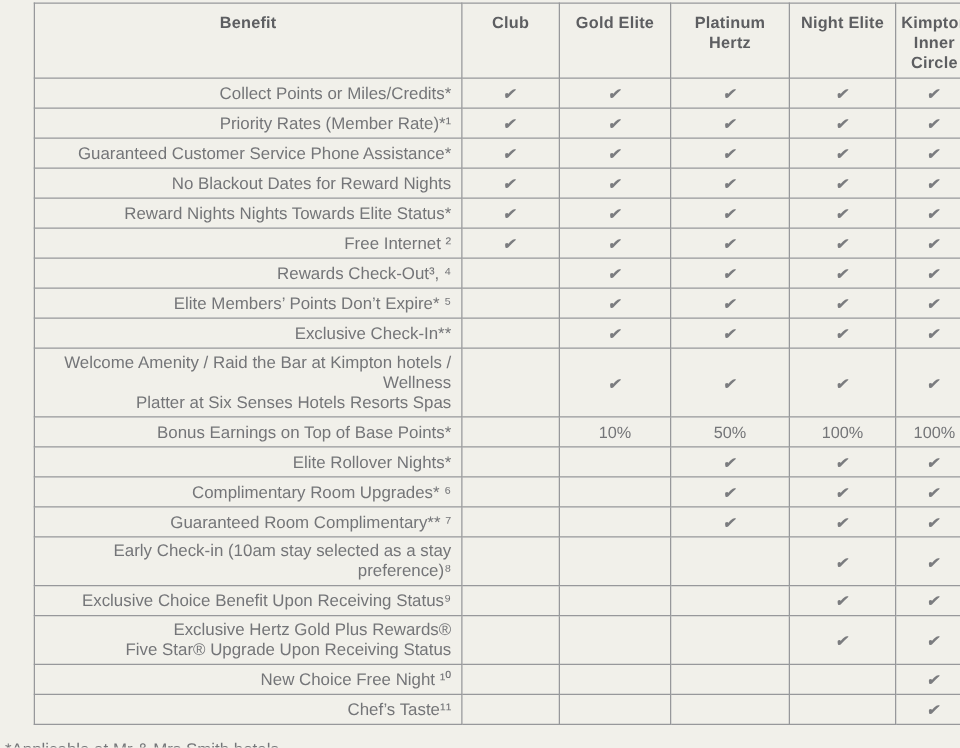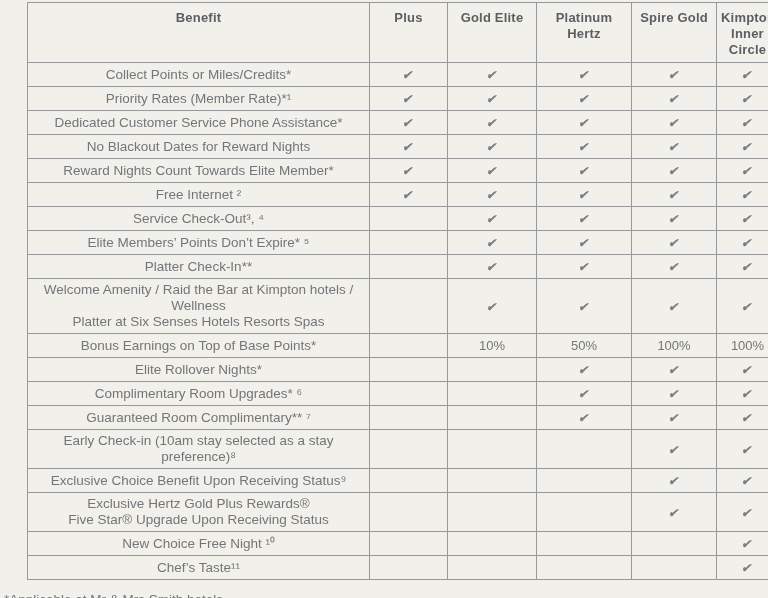--- a/index.html
+++ b/index.html
@@ -33,21 +33,21 @@
     vertical-align: top;
     text-align: center;
     padding: 7px 4px 4px 4px;
     height: 44px;
     line-height: 16px;
     letter-spacing: 0.2px;
   }
   td.benefit-cell {
     font-size: 13.5px;
     color: #747578;
-    text-align: center;
+    text-align: right;
     vertical-align: middle;
     padding: 3px 8px;
     line-height: 16px;
     height: 17px;
     white-space: pre-line;
   }
   td.value-cell {
     text-align: center;
     vertical-align: middle;
     font-size: 13px;
@@ -80,24 +80,24 @@
       <col style="width:342px">
       <col style="width:78px">
       <col style="width:89px">
       <col style="width:95px">
       <col style="width:85px">
       <col style="width:62px">
     </colgroup>
     <thead>
       <tr>
         <th>Benefit</th>
-        <th>Plus</th>
+        <th>Club</th>
         <th>Gold Elite</th>
         <th>Platinum Hertz</th>
-        <th>Spire Gold</th>
+        <th>Night Elite</th>
         <th>Kimpton Inner Circle</th>
       </tr>
     </thead>
     <tbody id="table-body">
     <tr>
       <td class="benefit-cell">Collect Points or Miles/Credits*</td>
       <td class="value-cell"><span class="check">✔</span></td>
       <td class="value-cell"><span class="check">✔</span></td>
       <td class="value-cell"><span class="check">✔</span></td>
       <td class="value-cell"><span class="check">✔</span></td>
@@ -107,75 +107,75 @@
     <tr>
       <td class="benefit-cell">Priority Rates (Member Rate)*¹</td>
       <td class="value-cell"><span class="check">✔</span></td>
       <td class="value-cell"><span class="check">✔</span></td>
       <td class="value-cell"><span class="check">✔</span></td>
       <td class="value-cell"><span class="check">✔</span></td>
       <td class="value-cell"><span class="check">✔</span></td>
     </tr>
 
     <tr>
-      <td class="benefit-cell">Dedicated Customer Service Phone Assistance*</td>
+      <td class="benefit-cell">Guaranteed Customer Service Phone Assistance*</td>
       <td class="value-cell"><span class="check">✔</span></td>
       <td class="value-cell"><span class="check">✔</span></td>
       <td class="value-cell"><span class="check">✔</span></td>
       <td class="value-cell"><span class="check">✔</span></td>
       <td class="value-cell"><span class="check">✔</span></td>
     </tr>
 
     <tr>
       <td class="benefit-cell">No Blackout Dates for Reward Nights</td>
       <td class="value-cell"><span class="check">✔</span></td>
       <td class="value-cell"><span class="check">✔</span></td>
       <td class="value-cell"><span class="check">✔</span></td>
       <td class="value-cell"><span class="check">✔</span></td>
       <td class="value-cell"><span class="check">✔</span></td>
     </tr>
 
     <tr>
-      <td class="benefit-cell">Reward Nights Count Towards Elite Member*</td>
+      <td class="benefit-cell">Reward Nights Nights Towards Elite Status*</td>
       <td class="value-cell"><span class="check">✔</span></td>
       <td class="value-cell"><span class="check">✔</span></td>
       <td class="value-cell"><span class="check">✔</span></td>
       <td class="value-cell"><span class="check">✔</span></td>
       <td class="value-cell"><span class="check">✔</span></td>
     </tr>
 
     <tr>
       <td class="benefit-cell">Free Internet ²</td>
       <td class="value-cell"><span class="check">✔</span></td>
       <td class="value-cell"><span class="check">✔</span></td>
       <td class="value-cell"><span class="check">✔</span></td>
       <td class="value-cell"><span class="check">✔</span></td>
       <td class="value-cell"><span class="check">✔</span></td>
     </tr>
 
     <tr>
-      <td class="benefit-cell">Service Check-Out³, ⁴</td>
+      <td class="benefit-cell">Rewards Check-Out³, ⁴</td>
       <td class="value-cell"></td>
       <td class="value-cell"><span class="check">✔</span></td>
       <td class="value-cell"><span class="check">✔</span></td>
       <td class="value-cell"><span class="check">✔</span></td>
       <td class="value-cell"><span class="check">✔</span></td>
     </tr>
 
     <tr>
       <td class="benefit-cell">Elite Members’ Points Don’t Expire* ⁵</td>
       <td class="value-cell"></td>
       <td class="value-cell"><span class="check">✔</span></td>
       <td class="value-cell"><span class="check">✔</span></td>
       <td class="value-cell"><span class="check">✔</span></td>
       <td class="value-cell"><span class="check">✔</span></td>
     </tr>
 
     <tr>
-      <td class="benefit-cell">Platter Check-In**</td>
+      <td class="benefit-cell">Exclusive Check-In**</td>
       <td class="value-cell"></td>
       <td class="value-cell"><span class="check">✔</span></td>
       <td class="value-cell"><span class="check">✔</span></td>
       <td class="value-cell"><span class="check">✔</span></td>
       <td class="value-cell"><span class="check">✔</span></td>
     </tr>
 
     <tr>
       <td class="benefit-cell">Welcome Amenity / Raid the Bar at Kimpton hotels / Wellness
 Platter at Six Senses Hotels Resorts Spas</td>

